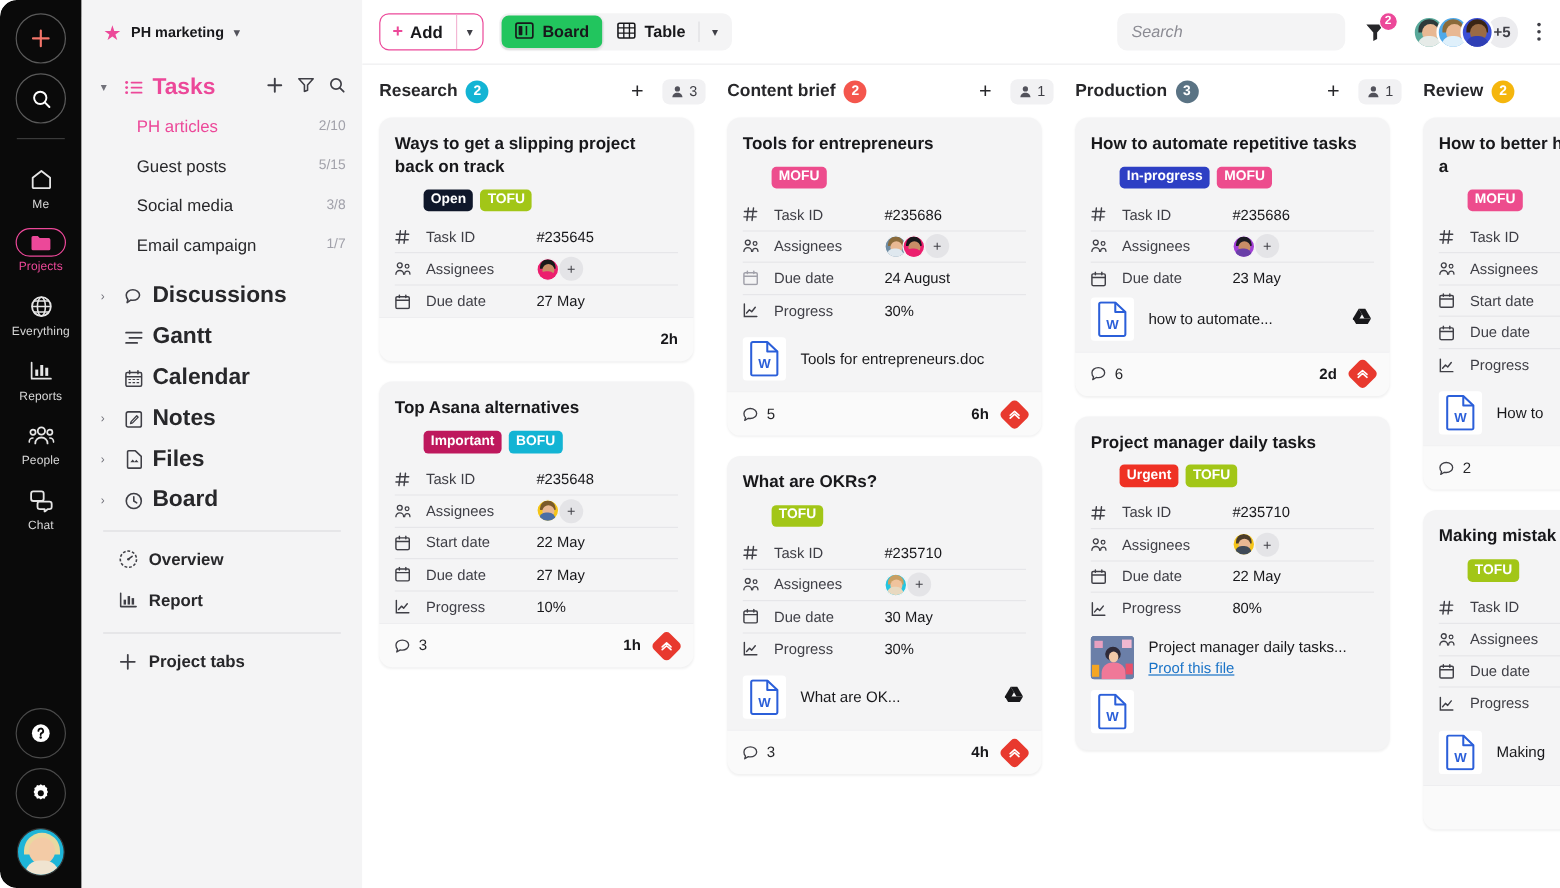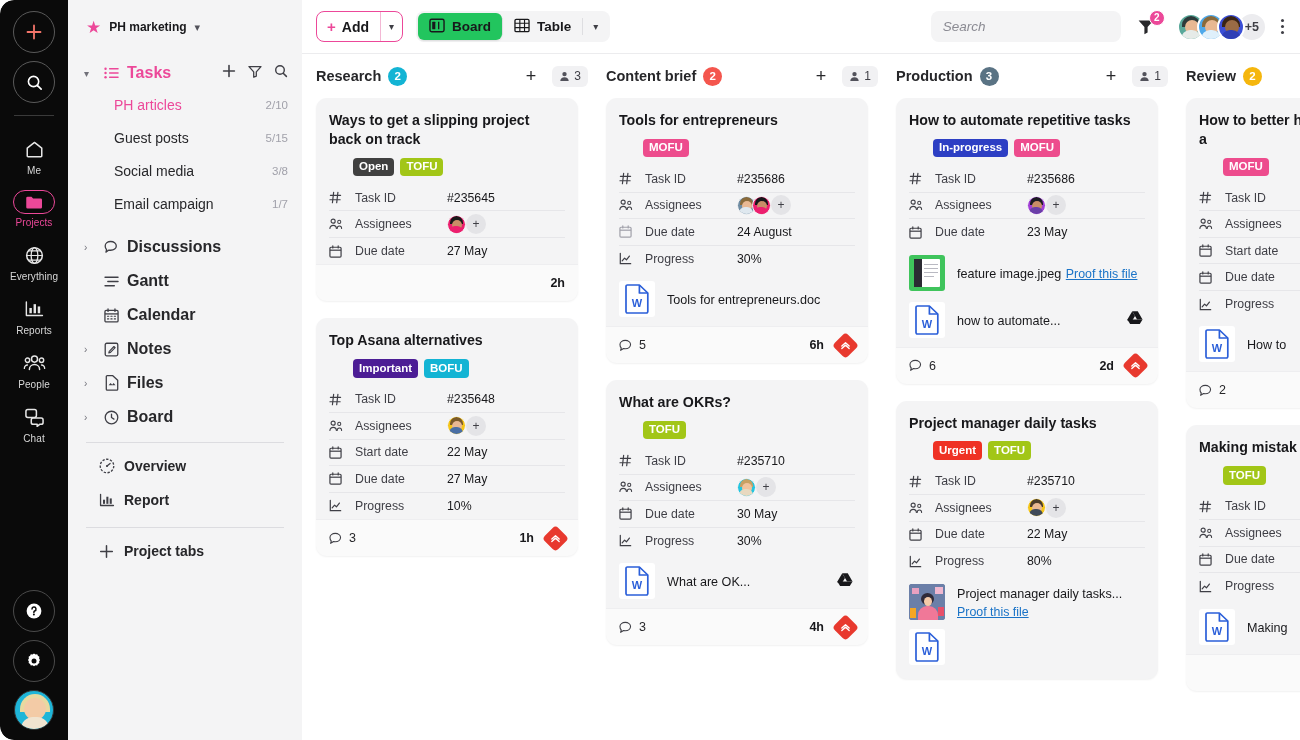--- a/index.html
+++ b/index.html
@@ -78,21 +78,21 @@
   .proj-star { color: #ec4899; font-size: 17px; line-height: 1; }
   .proj-name { font-size: 12px; font-weight: 700; color: #18181b; }
   .proj-caret { color: #52525b; font-size: 11px; }
 
   .sb-group {
     display: flex; align-items: center; gap: 7px;
     height: 30px; padding-left: 2px; margin-top: 4px;
   }
   .sb-chev { width: 12px; color: #71717a; font-size: 10px; }
   .sb-gicon { width: 17px; display:flex; align-items:center; justify-content:center; }
-  .sb-glabel { font-size: 16px; font-weight: 700; color: #27272a; flex: 1; }
+  .sb-glabel { font-size: 19px; font-weight: 700; color: #27272a; flex: 1; }
   .sb-group.tasks .sb-glabel { color: #ec4899; }
   .sb-gactions { display: flex; gap: 12px; align-items: center; color: #3f3f46; }
 
   .sb-sub {
     display: flex; align-items: center; justify-content: space-between;
     height: 33px; padding-left: 32px; font-size: 14px; color: #27272a;
   }
   .sb-sub.active { color: #ec4899; }
   .sb-count { font-size: 11.5px; color: #a1a1aa; }
 
@@ -650,21 +650,21 @@
               <path d="M1.4 11c0-2.5 2-4.2 4.6-4.2S10.6 8.5 10.6 11H1.4z" fill="#52525b"></path>
             </svg>
           <span>3</span>
         </span>
       </div>
       <div class="col-body">
 
         <div class="card">
           <div class="card-title">Ways to get a slipping project back on track</div>
           <div class="tags">
-            <span class="tag" style="background:#404040">Open</span>
+            <span class="tag" style="background:#0f172a">Open</span>
             <span class="tag" style="background:#a2c617">TOFU</span>
           </div>
           <div class="fields">
             <div class="frow">
               <span class="f-ico">
                 <svg width="13" height="13" viewBox="0 0 14 14" fill="none">
                     <path d="M5 1.4L3.7 12.6M9.6 1.4L8.3 12.6M1.5 4.6h11M1 9.4h11" stroke="#3f3f46" stroke-width="1.3" stroke-linecap="round"></path>
                   </svg>
               </span>
               <span class="f-lbl">Task ID</span>
@@ -702,21 +702,21 @@
             </div>
           </div>
           <div class="card-foot empty">
             <span class="cf-time">2h</span>
           </div>
         </div>
 
         <div class="card">
           <div class="card-title">Top Asana alternatives</div>
           <div class="tags">
-            <span class="tag" style="background:#4c1d95">Important</span>
+            <span class="tag" style="background:#be185d">Important</span>
             <span class="tag" style="background:#13b4d4">BOFU</span>
           </div>
           <div class="fields">
             <div class="frow">
               <span class="f-ico">
                   <svg width="13" height="13" viewBox="0 0 14 14" fill="none">
                     <path d="M5 1.4L3.7 12.6M9.6 1.4L8.3 12.6M1.5 4.6h11M1 9.4h11" stroke="#3f3f46" stroke-width="1.3" stroke-linecap="round"></path>
                   </svg>
                 </span>
               <span class="f-lbl">Task ID</span>
@@ -1049,34 +1049,20 @@
                   <svg width="13" height="13" viewBox="0 0 14 14" fill="none">
                     <rect x="1" y="2.4" width="12" height="10.6" rx="1.2" stroke="#3f3f46" stroke-width="1.3"></rect>
                     <path d="M1 5.6h12" stroke="#3f3f46" stroke-width="1.3"></path>
                     <path d="M4.1 1v2.2M9.9 1v2.2" stroke="#3f3f46" stroke-width="1.3" stroke-linecap="round"></path>
                   </svg>
                 </span>
               <span class="f-lbl">Due date</span>
               <span class="f-val">23 May</span>
             </div>
           </div>
-          <div class="attach">
-            <span class="att-thumb" style="background:#3fc45c">
-              <span style="position:absolute;left:5px;top:4px;width:26px;height:28px;background:#fff;border-radius:1px;"></span>
-              <span style="position:absolute;left:5px;top:4px;width:8px;height:28px;background:#2b2b33;"></span>
-              <span style="position:absolute;left:15px;top:9px;width:14px;height:1.5px;background:#b9b9c2;"></span>
-              <span style="position:absolute;left:15px;top:13px;width:14px;height:1.5px;background:#b9b9c2;"></span>
-              <span style="position:absolute;left:15px;top:17px;width:14px;height:1.5px;background:#b9b9c2;"></span>
-              <span style="position:absolute;left:15px;top:21px;width:10px;height:1.5px;background:#b9b9c2;"></span>
-            </span>
-            <span class="att-info">
-              <span class="att-name">feature image.jpeg</span>
-              <span class="att-proof">Proof this file</span>
-            </span>
-          </div>
           <div class="attach" style="padding-top:2px">
             <span class="att-thumb doc">
               <svg width="26" height="30" viewBox="0 0 26 30" fill="none">
                 <path d="M2 2.4A1.4 1.4 0 0 1 3.4 1h12l8.4 8v18.6a1.4 1.4 0 0 1-1.4 1.4H3.4A1.4 1.4 0 0 1 2 27.6V2.4z" stroke="#2b5fd9" stroke-width="1.7" stroke-linejoin="round"></path>
                 <path d="M15.4 1v8h8.4" stroke="#2b5fd9" stroke-width="1.7" stroke-linejoin="round"></path>
                 <text x="13" y="23" font-family="Liberation Sans, sans-serif" font-size="11" font-weight="bold" fill="#2b5fd9" text-anchor="middle">W</text>
               </svg>
             </span>
             <span class="att-info">
               <span class="att-name">how to automate...</span>

